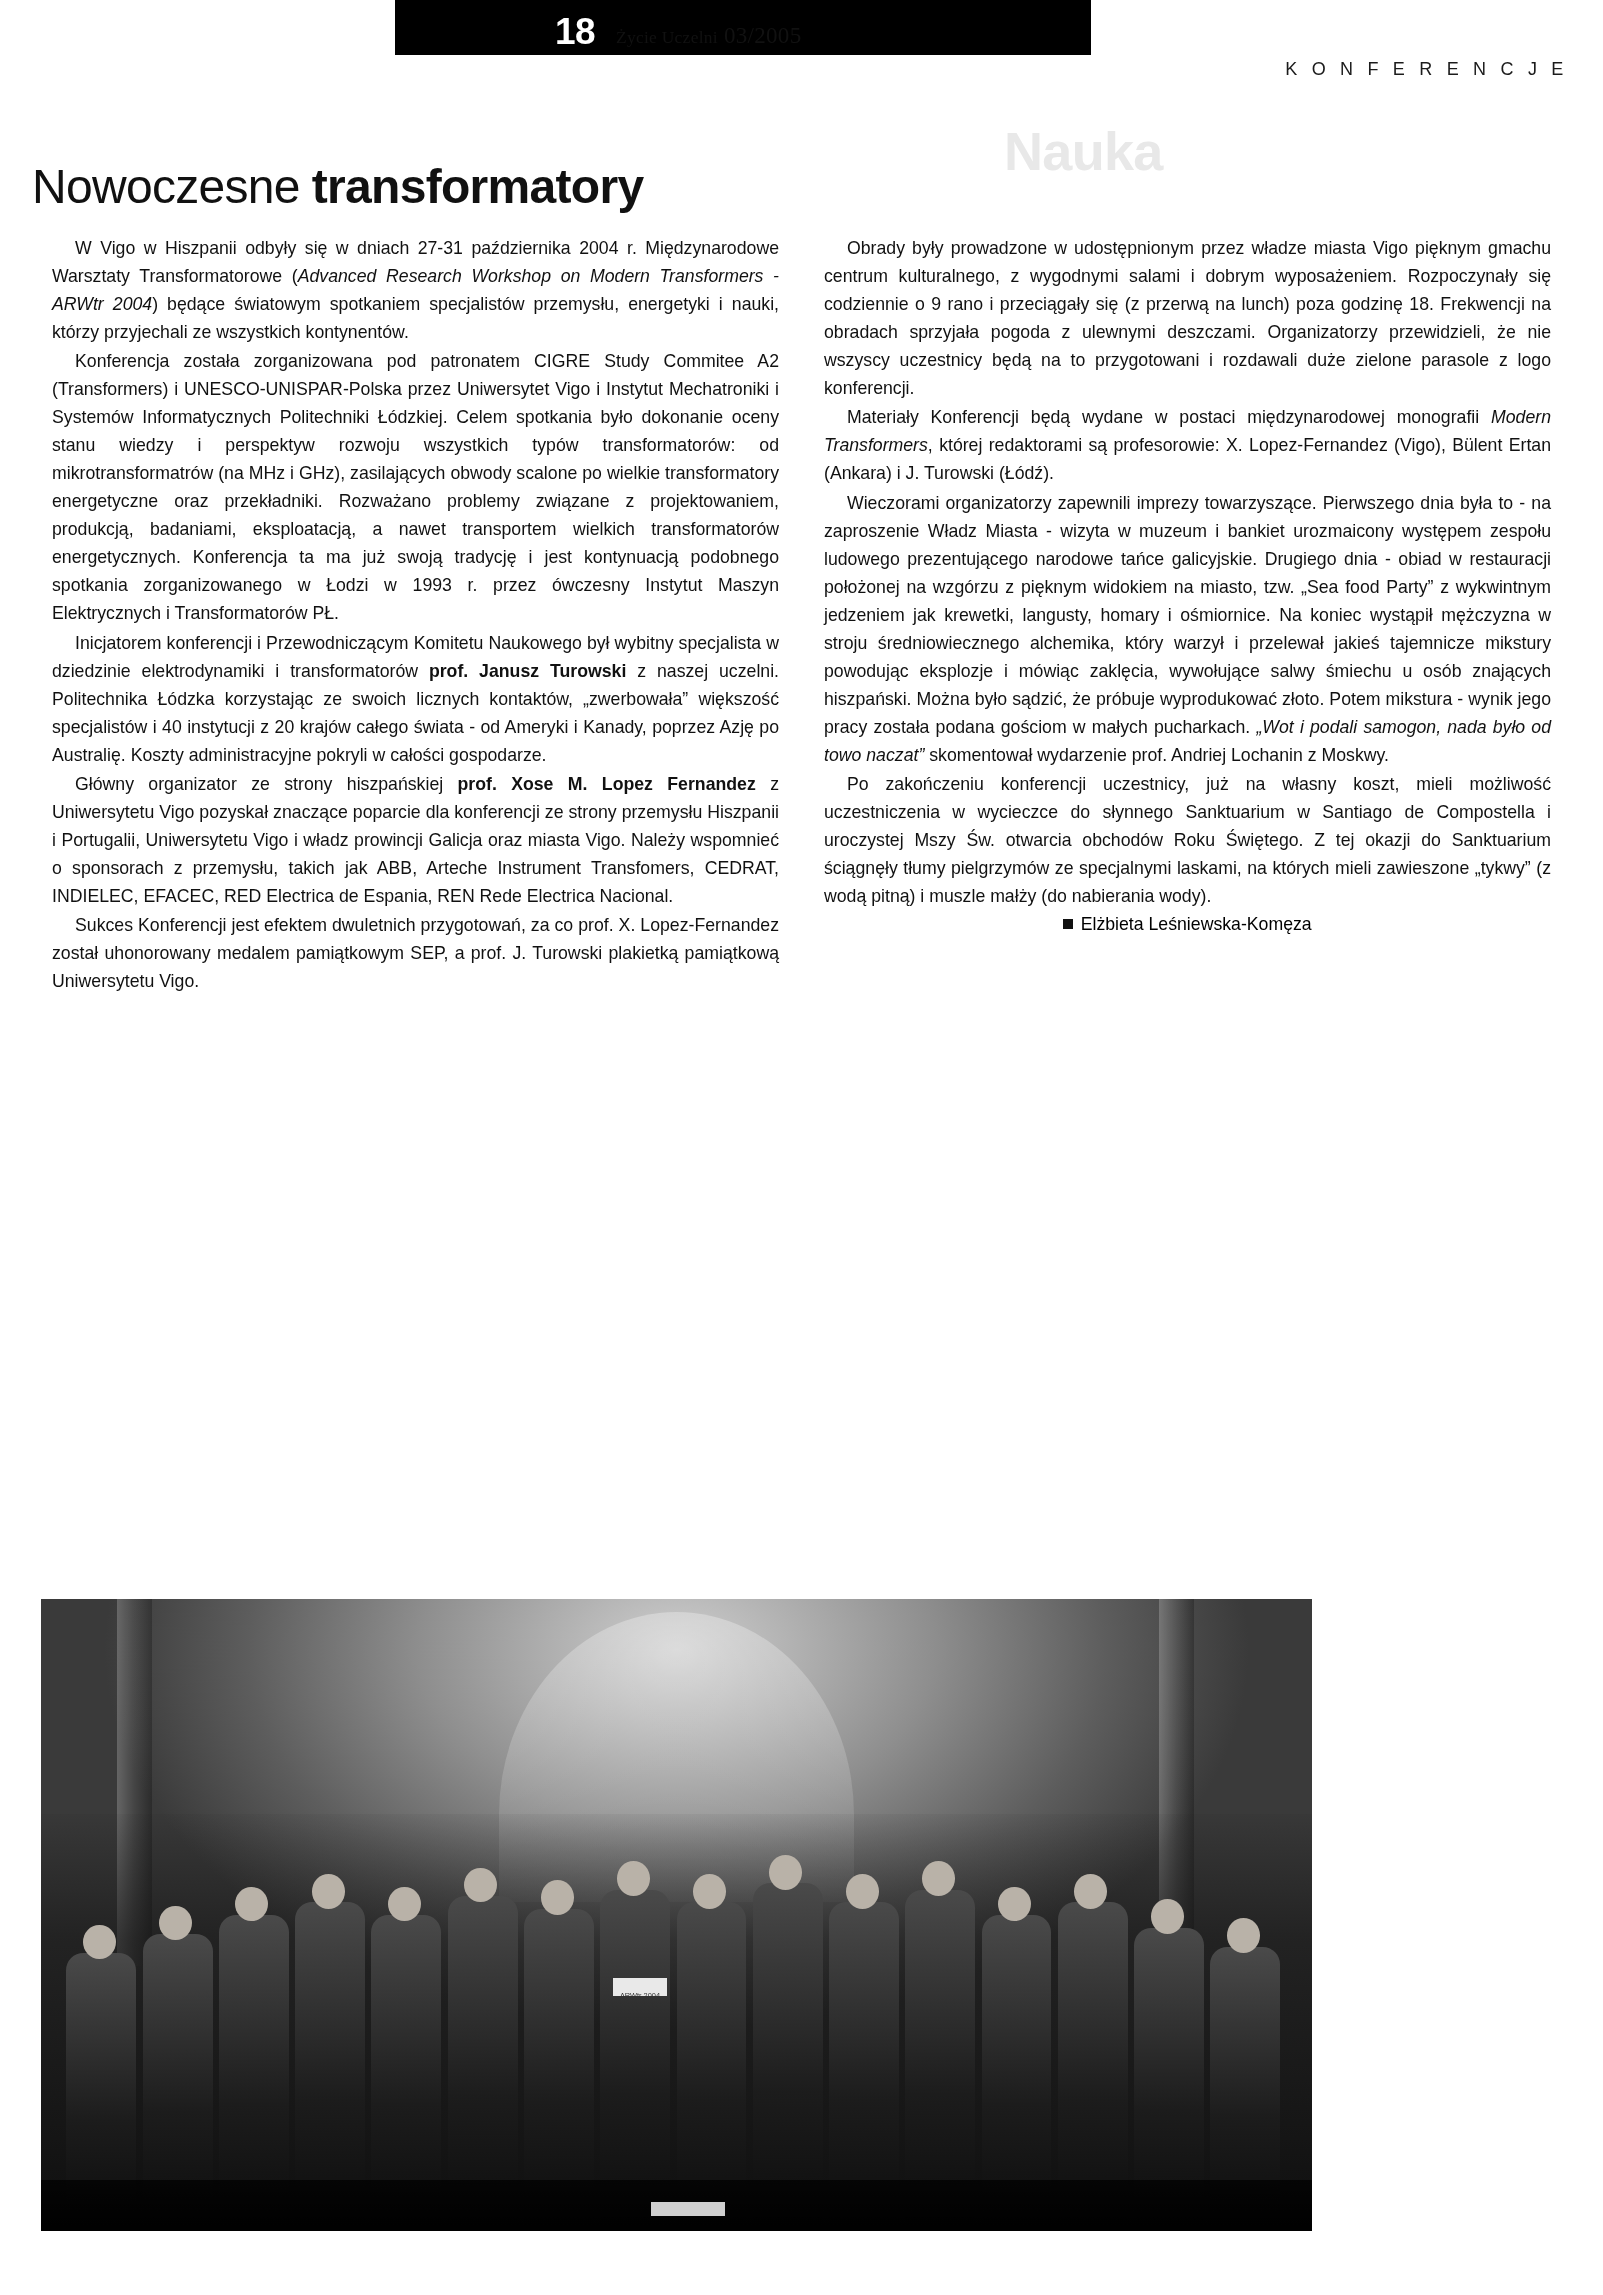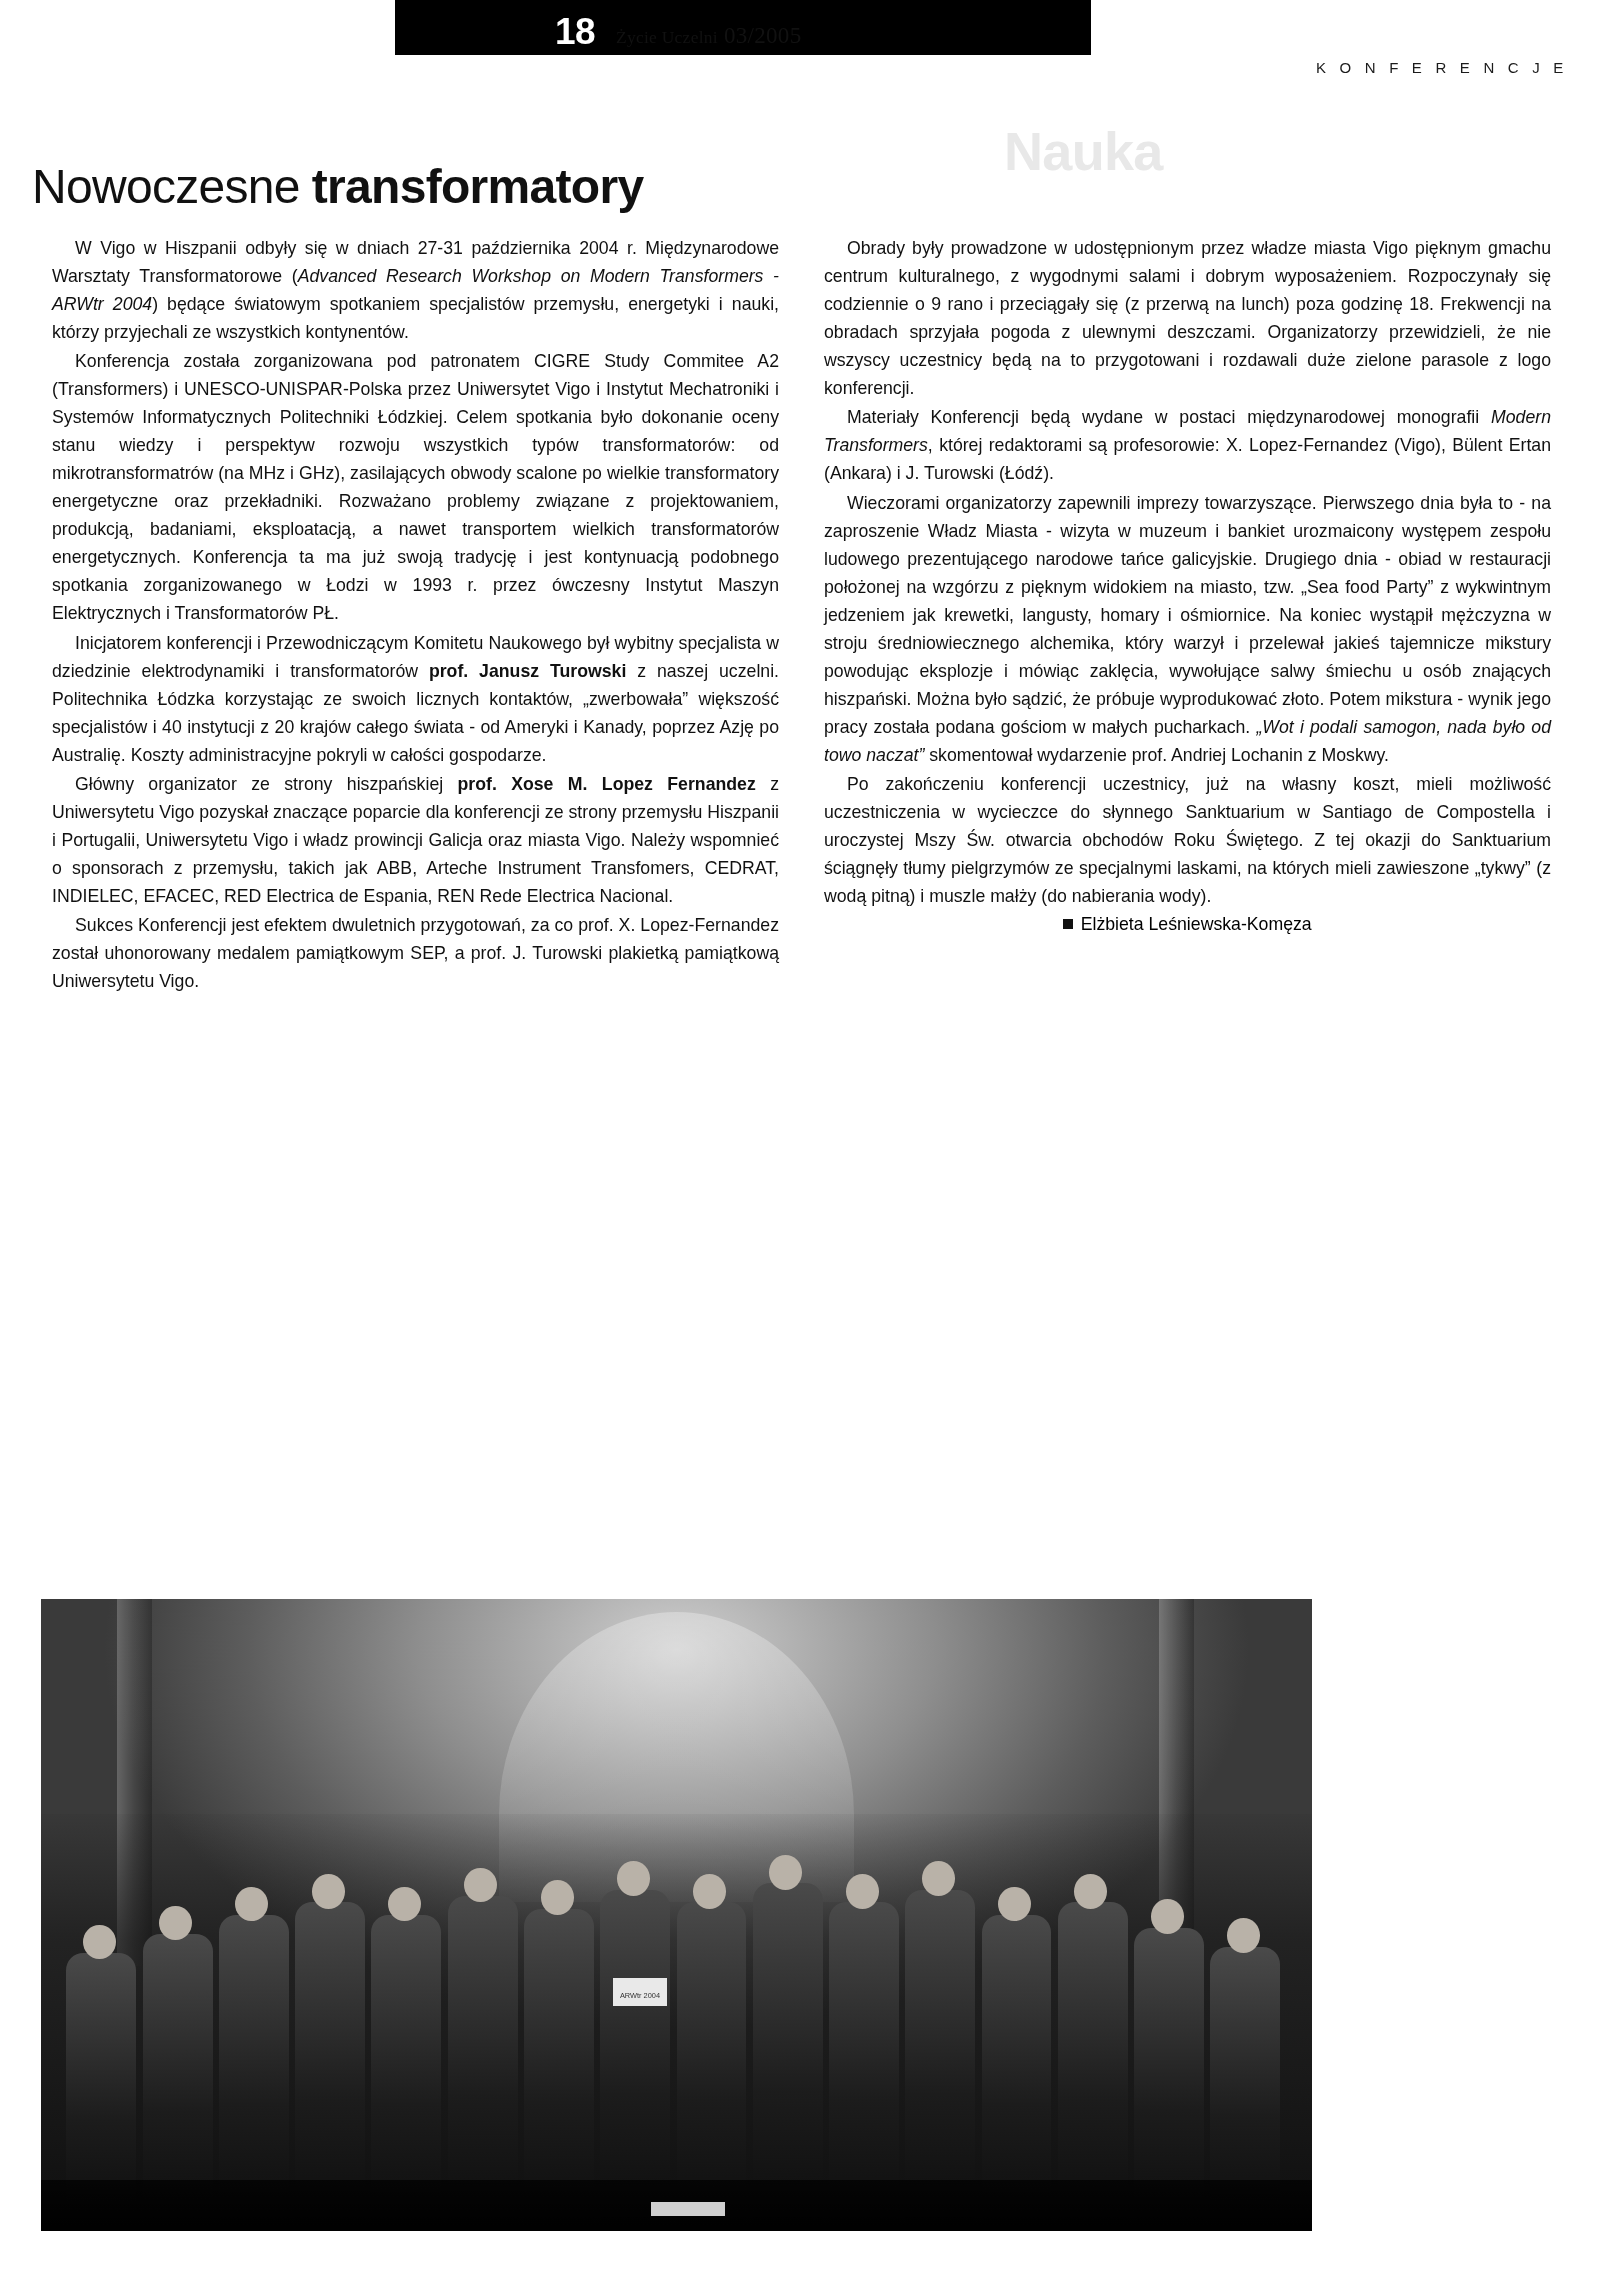--- a/index.html
+++ b/index.html
@@ -51,21 +51,21 @@
     font-family: "Liberation Serif", serif;
     letter-spacing: 0.3px;
   }
   .issue-title .small-caps {
     font-size: 17.4px;
   }
   .section-label {
     position: absolute;
     top: 59px;
     right: 35px;
-    font-size: 15px;
+    font-size: 18px;
     letter-spacing: 4.7px;
     color: #1b1b1b;
     font-family: "Liberation Sans", sans-serif;
   }
 
   
   .article-title {
     position: absolute;
     top: 127px;
     left: 32px;
@@ -196,21 +196,21 @@
     position: absolute;
     left: 0; right: 0; bottom: 0;
     height: 8%;
     background: linear-gradient(180deg, rgba(0,0,0,0.75), rgba(0,0,0,0.95));
   }
   .photo .banner {
     position: absolute;
     left: 45%;
     top: 60%;
     width: 54px;
-    height: 28px;
+    height: 18px;
     background: #e9e9e9;
     color: #333;
     font-size: 7.4px;
     text-align: center;
     line-height: 36px;
     font-family: "Liberation Sans", sans-serif;
   }
   .photo .plaque {
     position: absolute;
     left: 48%;

